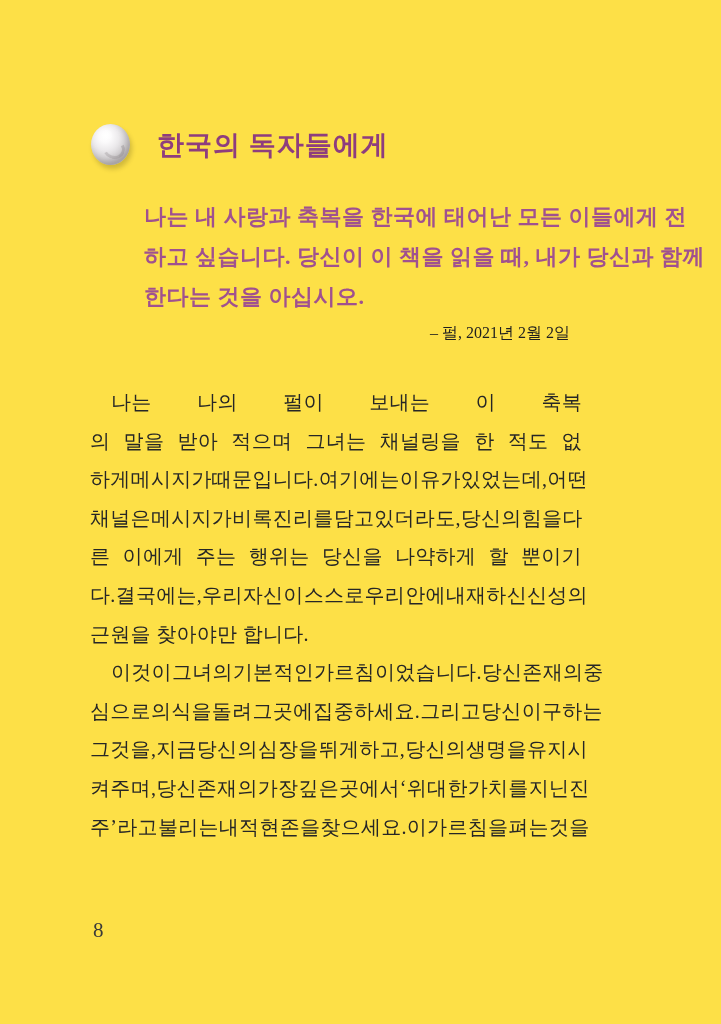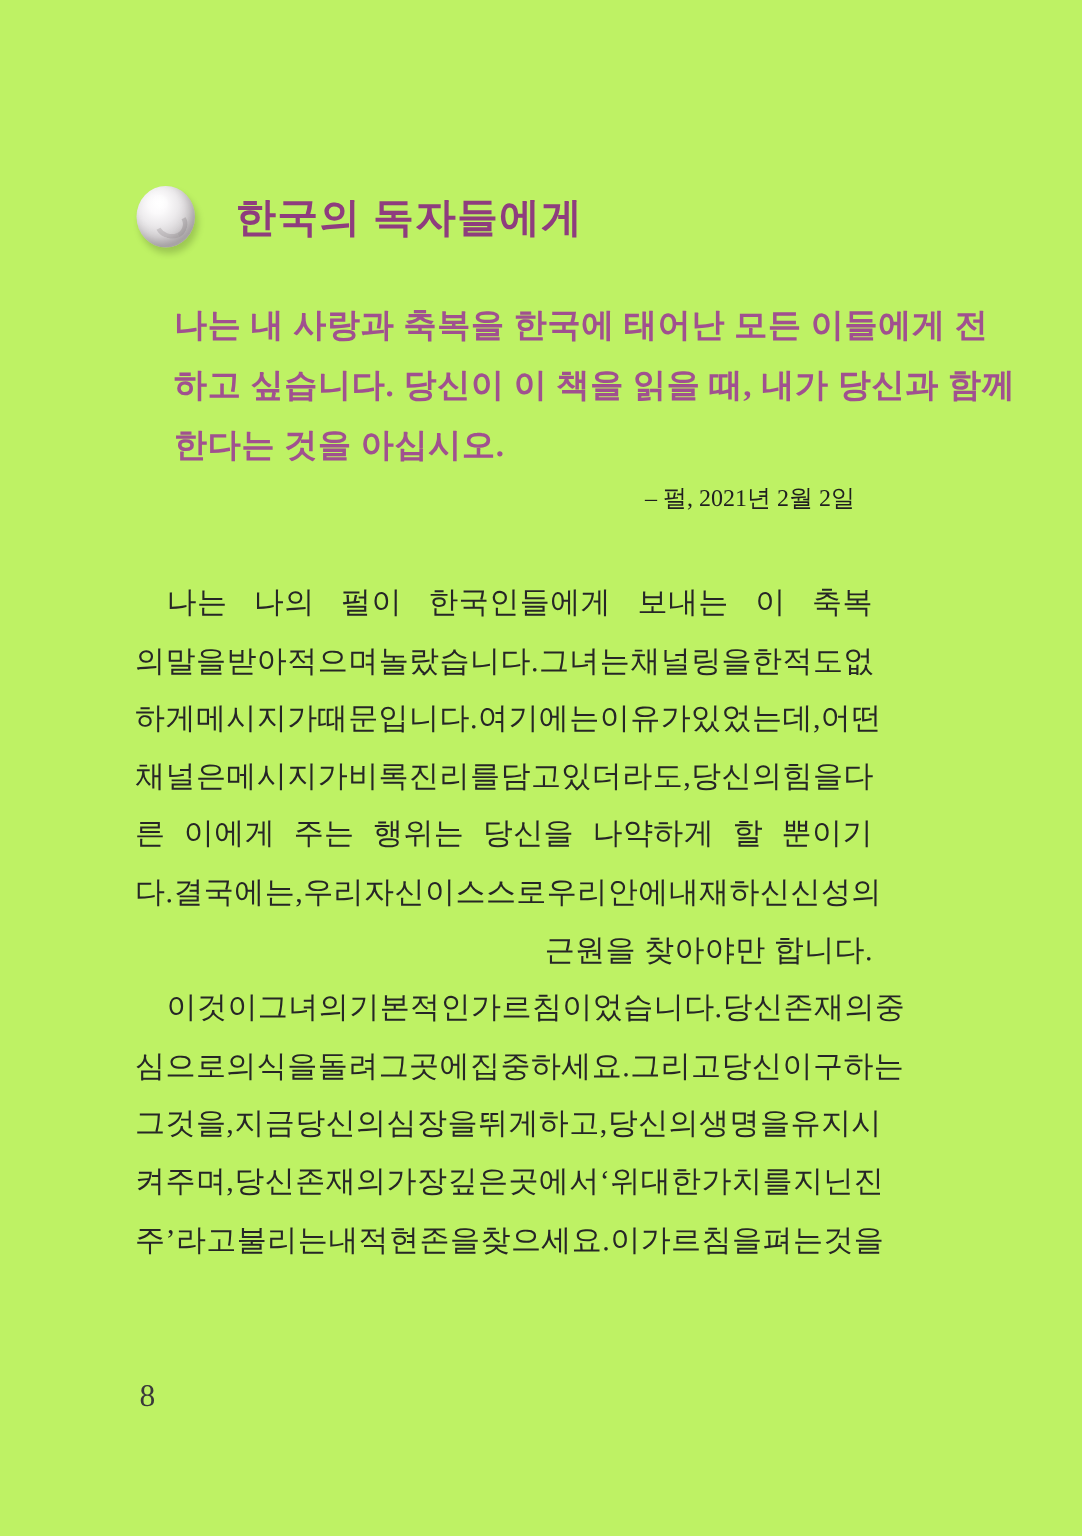--- a/index.html
+++ b/index.html
@@ -4,21 +4,21 @@
 <style>
   html, body {
     margin: 0;
     padding: 0;
     background: #ffffff;
   }
   .page {
     position: relative;
     width: 721px;
     height: 1024px;
-    background: #bef264;
+    background: #fde047;
     overflow: hidden;
     font-family: "Liberation Serif", "DejaVu Serif", serif;
   }
 
   
   .chapter-header {
     position: absolute;
     left: 91px;
     top: 124px;
     display: flex;
@@ -76,20 +76,21 @@
     top: 197px;
     width: 505px;
   }
   .quote-line {
     font-size: 22px;
     font-weight: bold;
     color: #a0518f;
     line-height: 40px;
     white-space: nowrap;
     letter-spacing: 0.5px;
+    margin-left: 28px;
   }
 
   .attribution {
     position: absolute;
     left: 90px;
     top: 317px;
     width: 492px;
     box-sizing: border-box;
     padding-right: 12px;
     text-align: right;
@@ -101,21 +102,20 @@
 
   
   .body-text {
     position: absolute;
     left: 90px;
     top: 383px;
     width: 492px;
     font-size: 20px;
     color: #262626;
     letter-spacing: 0.3px;
-    text-align: right;
   }
   .body-line {
     height: 38.6px;
     line-height: 38.6px;
     width: 100%;
     box-sizing: border-box;
     white-space: nowrap;
   }
   .body-line.justified {
     display: flex;
@@ -153,31 +153,29 @@
     </section>
 
   <div class="attribution">– 펄, 2021년 2월 2일</div>
 
   <main class="body-text">
 
   <div class="body-line justified indent">
         <span>나는</span>
         <span>나의</span>
         <span>펄이</span>
-        <span>한국인들에게</span>
         <span>보내는</span>
         <span>이</span>
         <span>축복</span>
       </div>
       <div class="body-line justified">
         <span>의</span>
         <span>말을</span>
         <span>받아</span>
         <span>적으며</span>
-        <span>놀랐습니다.</span>
         <span>그녀는</span>
         <span>채널링을</span>
         <span>한</span>
         <span>적도</span>
         <span>없</span>
       </div>
       <div class="body-line justified">
         <span>하게</span>
         <span>메시지가</span>
         <span>때문입니다.</span>

